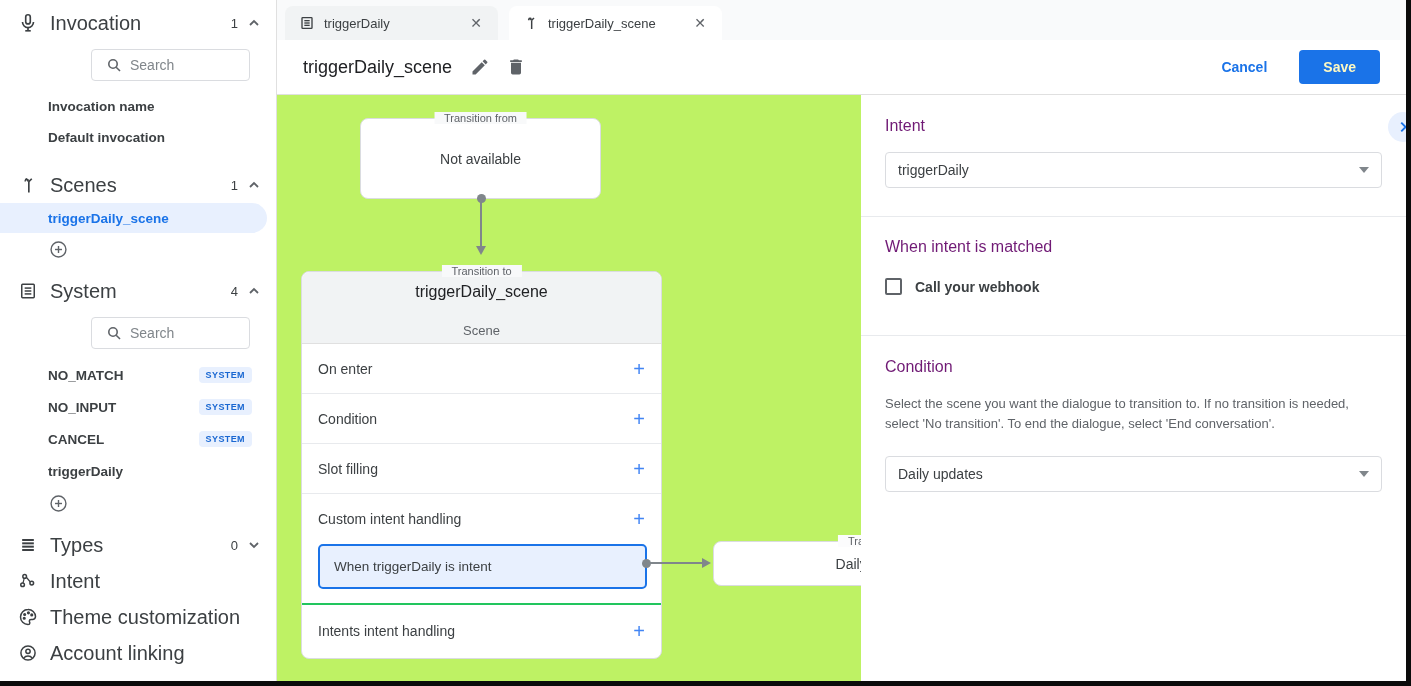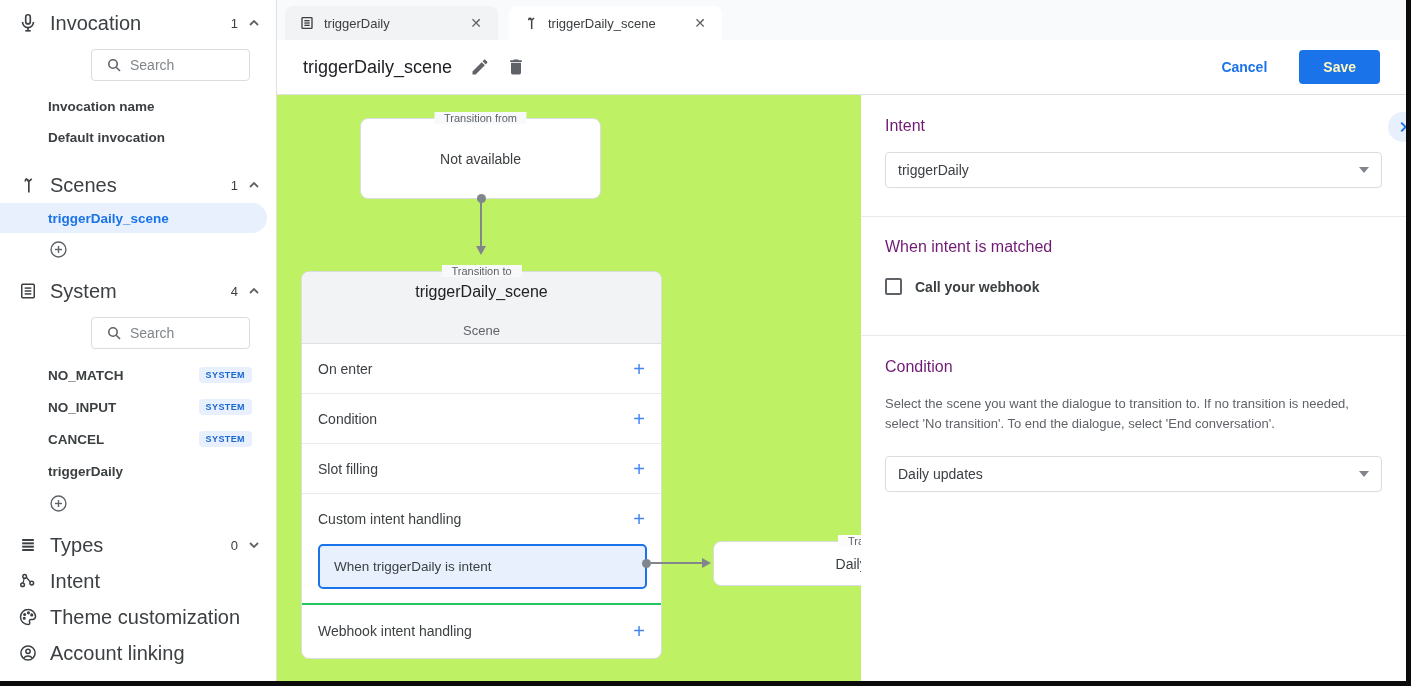--- a/index.html
+++ b/index.html
@@ -361,21 +361,21 @@
           <div class="custom-sec">
             <div class="card-row">
               <span>Custom intent handling</span>
               <span class="plus">+</span>
             </div>
             <div class="handler-box">
               <span>When triggerDaily is intent</span>
             </div>
           </div>
           <div class="card-row sys-row">
-            <span>Webhook intent handling</span>
+            <span>Intents intent handling</span>
             <span class="plus">+</span>
           </div>
         </div>
 
         <div class="dot" style="left:365px; top:464px;"></div>
         <div class="hline" style="left:373px; top:467px; width:53px;"></div>
         <div class="arrow-right" style="left:425px; top:463px;"></div>
 
         <div class="fieldset target-box">
           <span class="legend" style="background:#fcfcfd;">Transition to</span>

